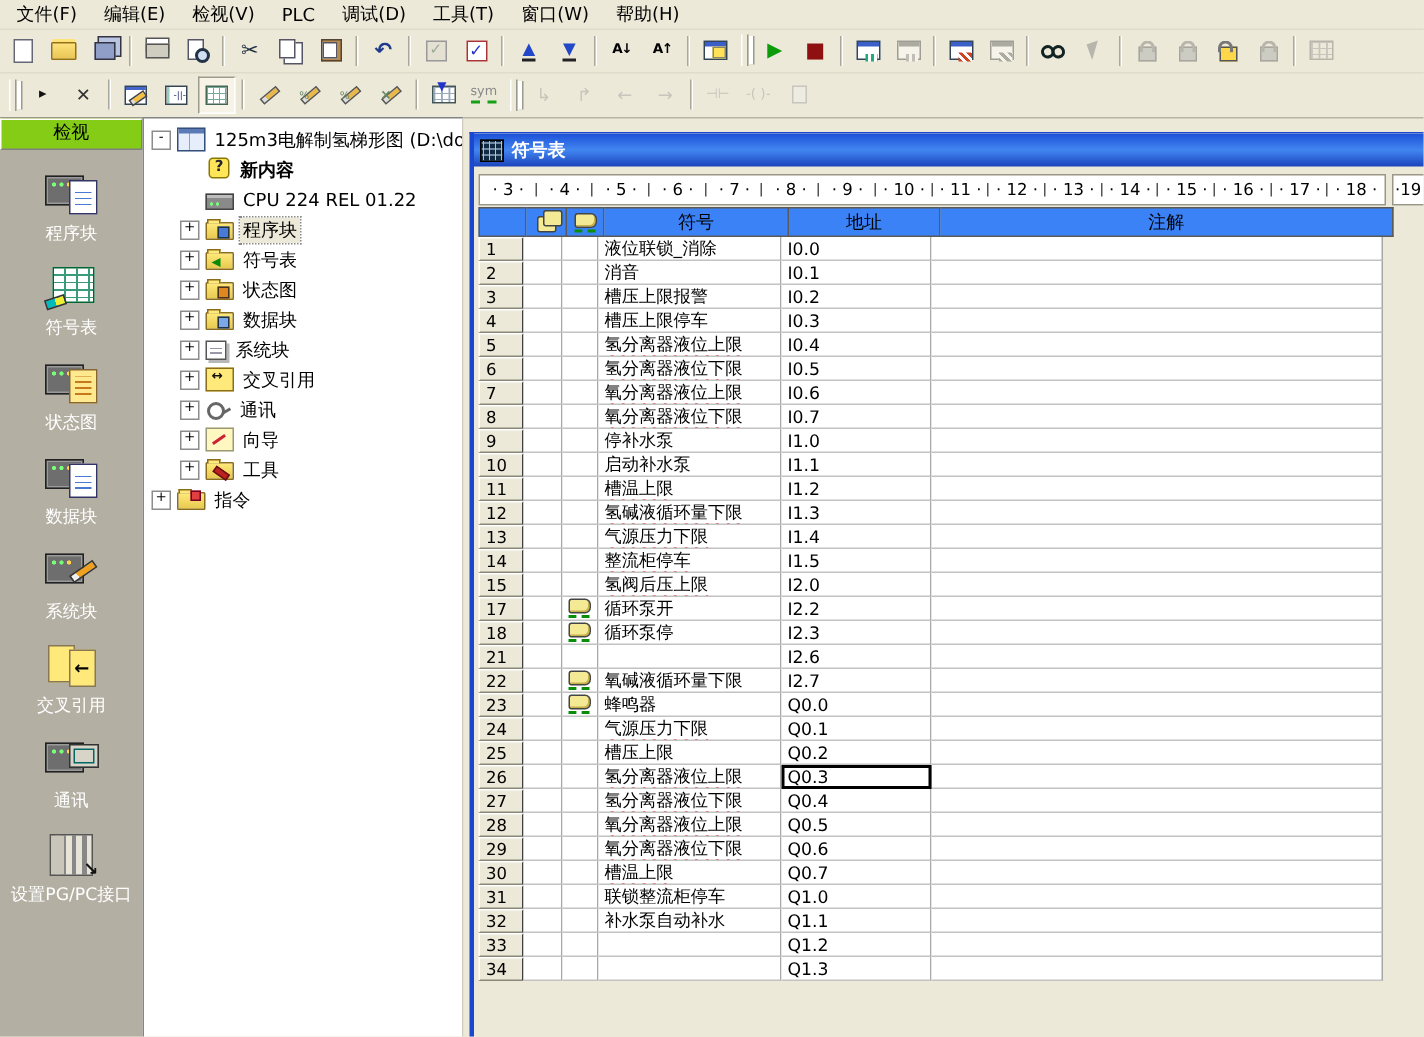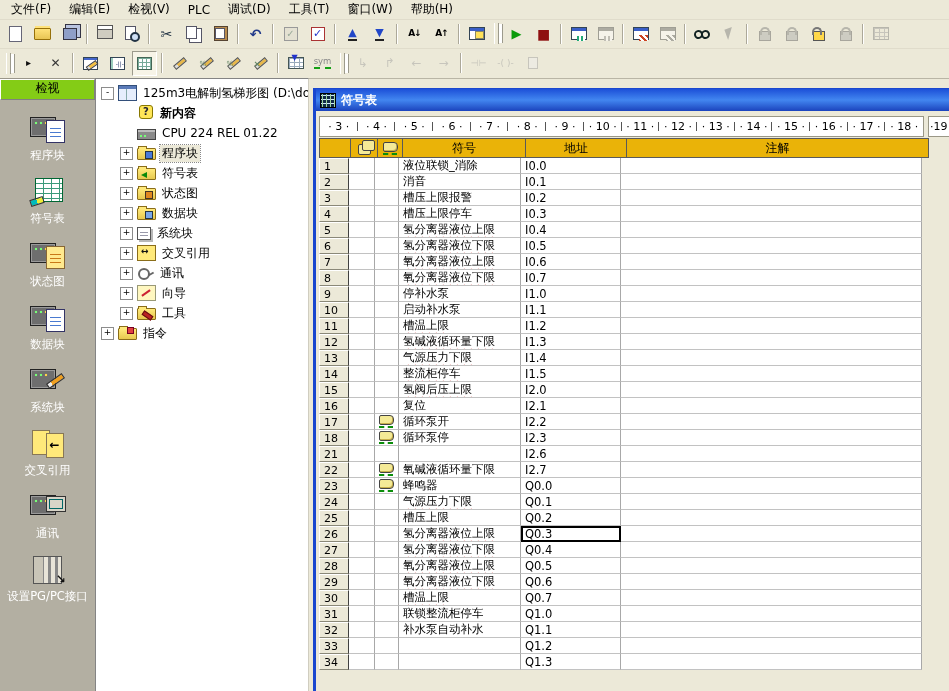--- a/index.html
+++ b/index.html
@@ -177,21 +177,21 @@
   #sw-ruler{position:absolute;left:3px;top:27px;width:603px;height:19px;background:#fff;
       border:1px solid #9a9786;display:flex;overflow:hidden;}
   .ruler-cell{width:37.69px;flex:none;position:relative;display:flex;align-items:center;justify-content:center;
       font-size:11px;color:#000;}
   .ruler-cell::after{content:"";position:absolute;right:0;top:5px;width:1px;height:9px;background:#555;}
   .ruler-cell.last::after{display:none;}
   #sw-ruler-overflow{position:absolute;left:612px;top:27px;width:26px;height:19px;background:#fff;
       border:1px solid #9a9786;font-size:11px;display:flex;align-items:center;padding-left:1px;}
   #sw-table{position:absolute;left:3px;top:49px;width:605px;}
   .header-row{display:flex;height:20px;}
-  .hcell{background:#eab308;border:1px solid #5a5a5a;border-left:none;display:flex;align-items:center;
+  .hcell{background:#3b82f6;border:1px solid #5a5a5a;border-left:none;display:flex;align-items:center;
       justify-content:center;font-size:12px;flex:none;cursor:pointer;}
   .hcell:first-child{border-left:1px solid #5a5a5a;}
   .c-num{width:30px;} .c-io_flag{width:26px;} .c-sym_flag{width:24px;}
   .c-symbol{width:122px;} .c-address{width:100px;text-align:right;} .c-comment{width:301px;}
   .data-row{display:flex;height:16px;}
   .cell{background:#fff;border-right:1px solid #a8a8a8;border-bottom:1px solid #c2c2c2;font-size:11.5px;
       display:flex;align-items:center;padding-left:4px;box-sizing:border-box;overflow:hidden;white-space:pre;flex:none;}
   .cell.c-io_flag,.cell.c-sym_flag{padding-left:0;justify-content:center;}
   .num-cell{background:#ece9d8;border:1px solid;border-color:#fff #404040 #8a8878 #fff;font-size:11px;padding-left:4px;}
   .cell.err{text-decoration:underline wavy #cc0000 1px;text-underline-offset:3px;}
@@ -639,28 +639,20 @@
         </div>
         <div class="data-row">
           <div class="cell c-num num-cell">15</div>
           <div class="cell c-io_flag"></div>
           <div class="cell c-sym_flag"></div>
           <div class="cell c-symbol err">氢阀后压上限</div>
           <div class="cell c-address">I2.0</div>
           <div class="cell c-comment"></div>
         </div>
         <div class="data-row">
-          <div class="cell c-num num-cell">16</div>
-          <div class="cell c-io_flag"></div>
-          <div class="cell c-sym_flag"></div>
-          <div class="cell c-symbol">复位</div>
-          <div class="cell c-address">I2.1</div>
-          <div class="cell c-comment"></div>
-        </div>
-        <div class="data-row">
           <div class="cell c-num num-cell">17</div>
           <div class="cell c-io_flag"></div>
           <div class="cell c-sym_flag"><div class="flag-icon"></div></div>
           <div class="cell c-symbol">循环泵开</div>
           <div class="cell c-address">I2.2</div>
           <div class="cell c-comment"></div>
         </div>
         <div class="data-row">
           <div class="cell c-num num-cell">18</div>
           <div class="cell c-io_flag"></div>

